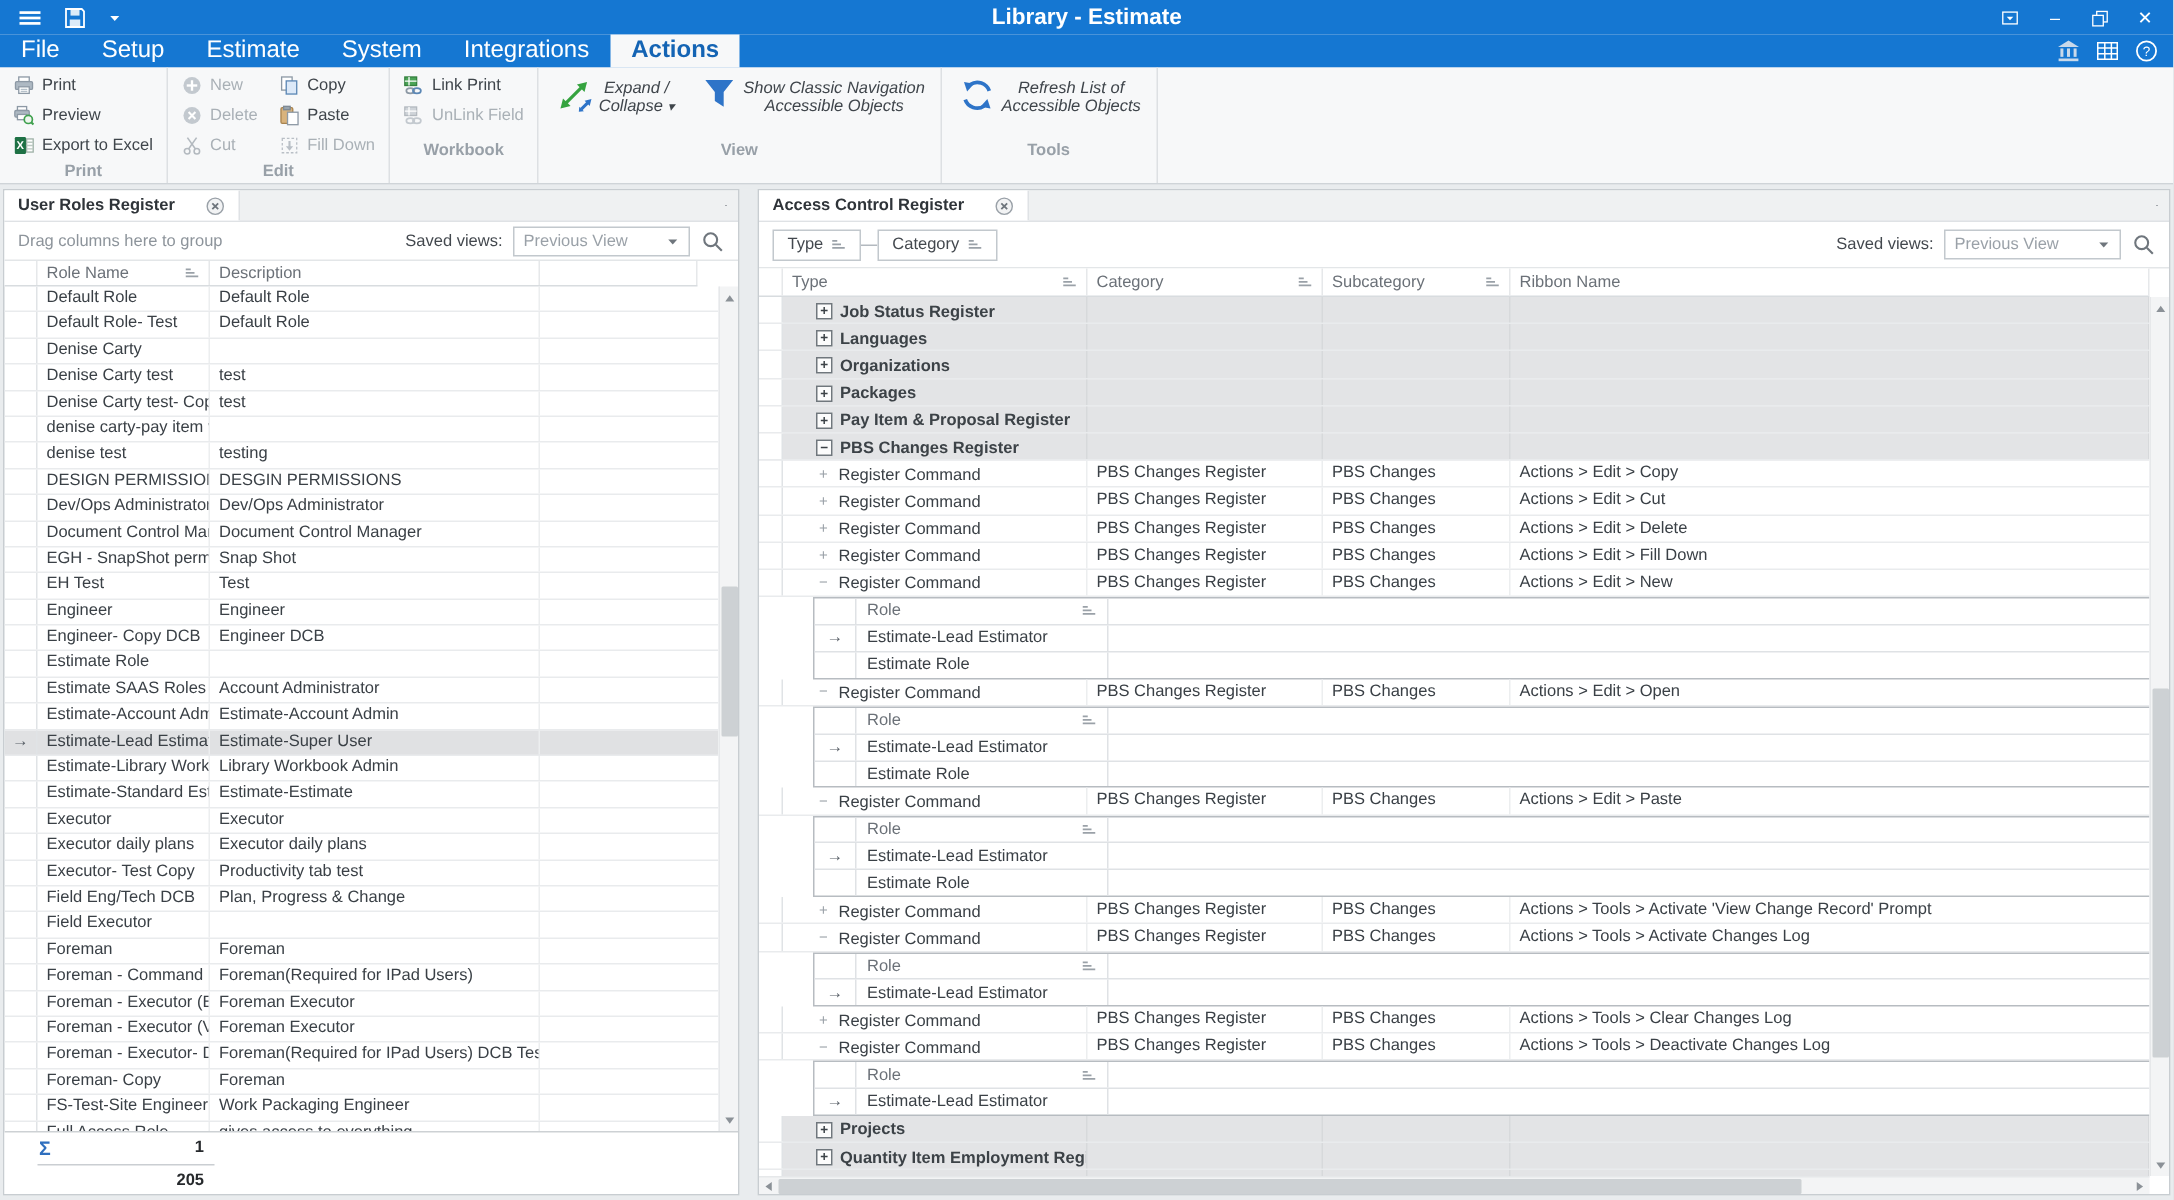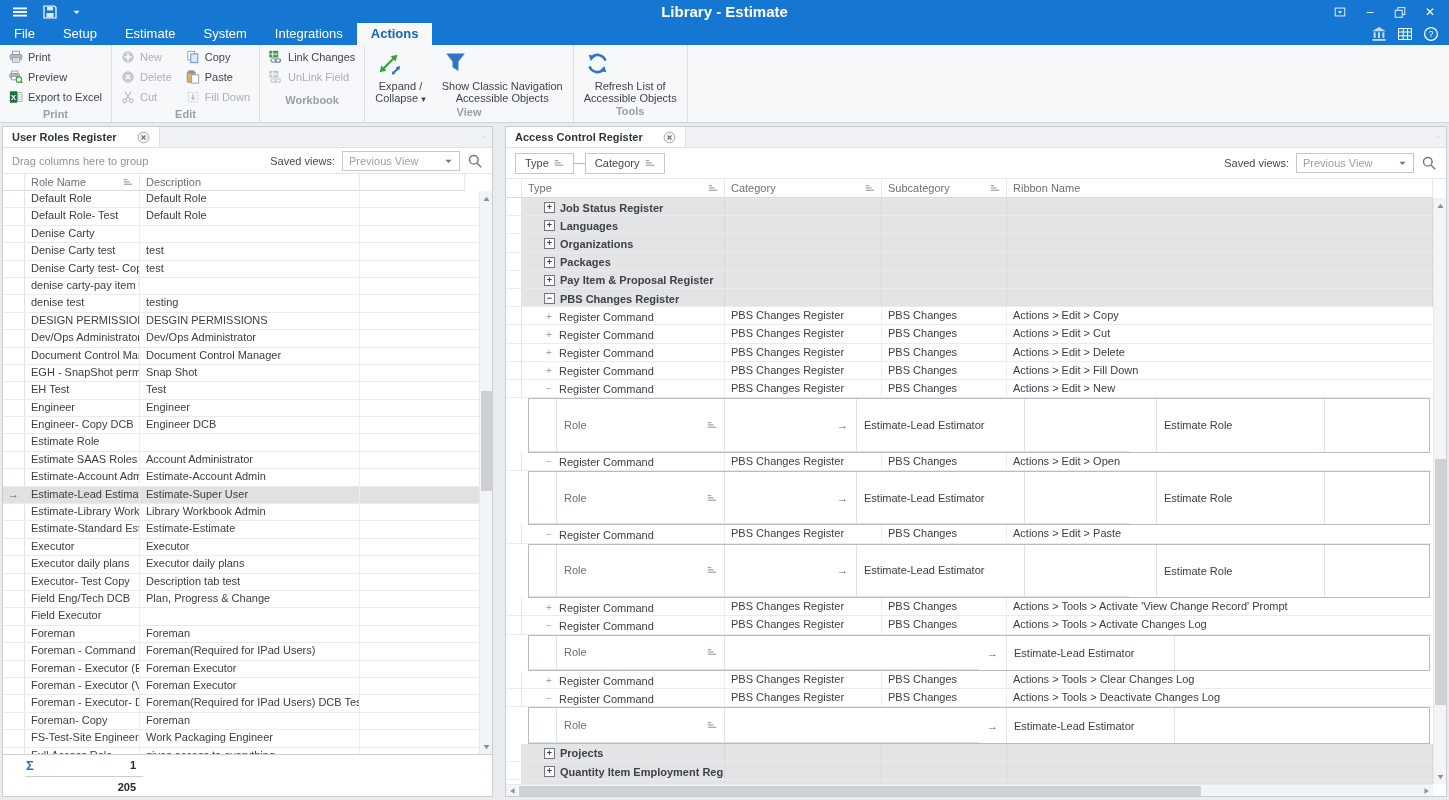--- a/index.html
+++ b/index.html
@@ -16,37 +16,37 @@
             display:flex;align-items:center;color:#fff;}
   .qat{display:flex;align-items:center;gap:14px;padding-left:12px;z-index:2;}
   .wtitle{position:absolute;left:0;right:0;text-align:center;font-size:15px;font-weight:bold;color:#fff;}
   .winbtns{margin-left:auto;display:flex;align-items:center;gap:4px;padding-right:6px;z-index:2;}
   .winbtn{width:26px;height:20px;display:flex;align-items:center;justify-content:center;
           font-size:12px;color:#fff;}
 
   
   .tabrow{position:absolute;left:0;top:23px;right:0;height:22px;background:#1577d2;display:flex;}
   #ribbon-tabs{display:flex;}
-  .rtab{height:22px;line-height:22px;padding:0 14px;font-size:13px;color:#fff;cursor:default;}
+  .rtab{height:22px;line-height:22px;padding:0 14px;font-size:16px;color:#fff;cursor:default;}
   .rtab.active{background:#f7f8f9;color:#1464b4;font-weight:bold;}
   .tabrow-icons{margin-left:auto;display:flex;align-items:center;gap:10px;padding-right:10px;}
 
   
   .ribbon{position:absolute;left:0;top:45px;right:0;height:78px;background:#f7f8f9;
           border-bottom:1px solid #cfd4d8;display:flex;}
   .rgroup{display:flex;flex-direction:column;border-right:1px solid #dde0e3;padding:2px 2px 12px 2px;}
   .rgroup-body{flex:1;display:flex;align-items:flex-start;}
   .rgroup-caption{height:17px;line-height:15px;text-align:center;font-size:11px;font-weight:bold;color:#98a0a8;}
   .scol{display:flex;flex-direction:column;}
   .sbtn{display:flex;align-items:center;gap:5px;height:20px;padding:0 7px;border:none;background:transparent;
         font-family:inherit;font-size:11px;color:#3f454b;white-space:nowrap;text-align:left;}
   .sbtn.disabled{color:#a9b0b6;}
-  .lbtn{display:flex;flex-direction:column;align-items:flex-start;justify-content:flex-start;gap:3px;
+  .lbtn{display:flex;flex-direction:row;align-items:flex-end;justify-content:flex-start;gap:3px;
         border:none;background:transparent;font-family:inherit;font-size:11px;color:#3f454b;
-        padding:3px 8px 0 8px;min-width:60px;}
+        padding:3px 8px 0 8px;min-width:60px;font-style:italic;}
   .lbtn .lbl{line-height:12px;text-align:center;white-space:nowrap;}
   .caret-sm{font-size:9px;color:#3f454b;}
 
   
   .panel{position:absolute;top:126px;height:671px;background:#fff;border:1px solid #c8cdd1;}
   .panel-left{left:2px;width:491px;}
   .panel-right{left:505px;width:942px;}
   .ptabs{position:absolute;left:0;top:0;right:0;height:21px;background:#eff1f2;
          border-bottom:1px solid #dfe2e5;display:flex;align-items:stretch;}
   .ptab{background:#fff;display:flex;align-items:center;gap:20px;padding:0 9px;
@@ -100,22 +100,22 @@
   .rc1{width:203px;flex:none;display:flex;align-items:center;gap:5px;padding-left:22px;}
   .rc2{width:157px;flex:none;}
   .rc3{width:125px;flex:none;}
   .rc4{flex:1;border-right:none;}
   .rrow.group{background:#e3e4e6;font-weight:bold;color:#3c4247;}
   .rrow.group .rcell{border-right:1px solid #d7d9db;}
   .rrow.group .rc0{background:#fff;border-right:1px solid #e0e3e6;}
   .expbox{width:11px;height:11px;border:1px solid #70777d;background:#fcfcfc;flex:none;
           font:bold 9px/9px "Liberation Sans",sans-serif;text-align:center;color:#3c4247;}
   .expmini{width:10px;flex:none;color:#9aa1a8;font-size:10px;line-height:10px;text-align:center;}
-  .sub-box{margin-left:22px;width:902px;border:1px solid #b7bcc1;background:#fff;
-           display:flex;flex-direction:row;font-size:11px;color:#3a4046;}
+  .sub-box{margin-left:36px;width:902px;border:1px solid #b7bcc1;background:#fff;
+           display:flex;flex-direction:column;font-size:11px;color:#3a4046;}
   .sub-row{flex:1;display:flex;border-bottom:1px solid #dfe2e5;}
   .sub-row:last-child{border-bottom:none;}
   .sub-ind{width:28px;flex:none;border-right:1px solid #dfe2e5;display:flex;align-items:center;
            justify-content:center;color:#5a6169;}
   .sub-role{width:168px;flex:none;border-right:1px solid #dfe2e5;display:flex;align-items:center;
             padding:0 7px;gap:4px;}
   .sub-role .sorticon{margin-left:auto;}
   .sub-rest{flex:1;}
   .sub-head{color:#6b7178;}
 
@@ -340,21 +340,21 @@
             <button class="sbtn">
               <span class="icon i14">
                 <svg viewBox="0 0 16 16">
                   <rect x="1" y="1.5" width="9" height="6.5" fill="#4ba457" stroke="#35803f"></rect>
                   <line x1="1" y1="4.7" x2="10" y2="4.7" stroke="#fff"></line>
                   <line x1="4.2" y1="1.5" x2="4.2" y2="8" stroke="#fff"></line>
                   <ellipse cx="5.2" cy="12" rx="3" ry="2" fill="none" stroke="#8d99a5" stroke-width="1.4"></ellipse>
                   <ellipse cx="10.2" cy="12" rx="3" ry="2" fill="none" stroke="#5b87b5" stroke-width="1.4"></ellipse>
                 </svg>
               </span>
-              <span>Link Changes</span>
+              <span>Link Print</span>
             </button>
             <button class="sbtn disabled">
               <span class="icon i14">
                 <svg viewBox="0 0 16 16">
                   <rect x="1" y="1.5" width="9" height="6.5" fill="#cfd4d9" stroke="#b3b9bf"></rect>
                   <line x1="1" y1="4.7" x2="10" y2="4.7" stroke="#fff"></line>
                   <line x1="4.2" y1="1.5" x2="4.2" y2="8" stroke="#fff"></line>
                   <ellipse cx="5.2" cy="12" rx="3" ry="2" fill="none" stroke="#c3c9cf" stroke-width="1.4"></ellipse>
                   <ellipse cx="10.2" cy="12" rx="3" ry="2" fill="none" stroke="#c3c9cf" stroke-width="1.4"></ellipse>
                 </svg>
@@ -596,21 +596,21 @@
         </div>
         <div class="lrow">
           <div class="lcell lc0"></div>
           <div class="lcell lc1">Executor daily plans</div>
           <div class="lcell lc2">Executor daily plans</div>
           <div class="lcell lc3"></div>
         </div>
         <div class="lrow">
           <div class="lcell lc0"></div>
           <div class="lcell lc1">Executor- Test Copy</div>
-          <div class="lcell lc2">Description tab test</div>
+          <div class="lcell lc2">Productivity tab test</div>
           <div class="lcell lc3"></div>
         </div>
         <div class="lrow">
           <div class="lcell lc0"></div>
           <div class="lcell lc1">Field Eng/Tech DCB</div>
           <div class="lcell lc2">Plan, Progress &amp; Change</div>
           <div class="lcell lc3"></div>
         </div>
         <div class="lrow">
           <div class="lcell lc0"></div>

